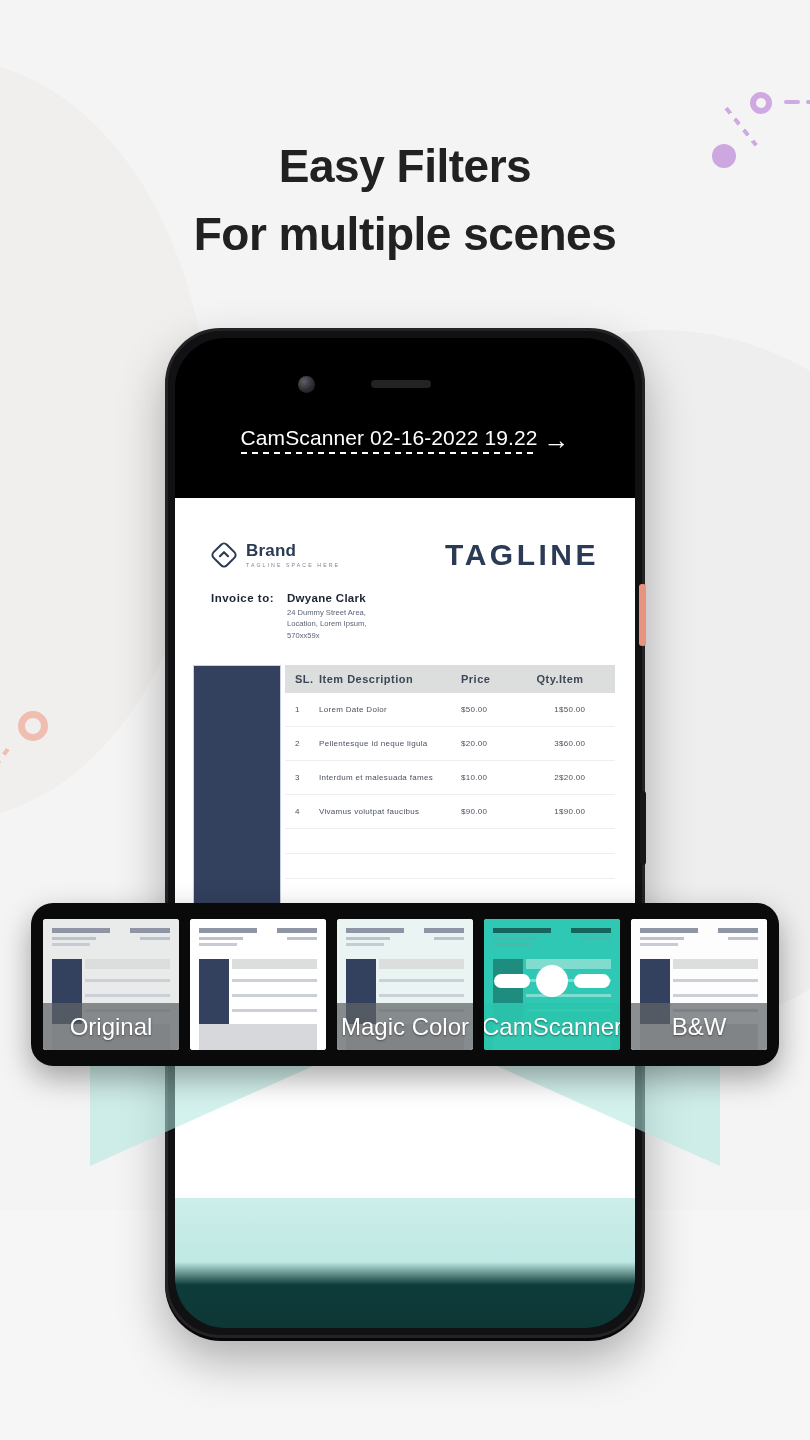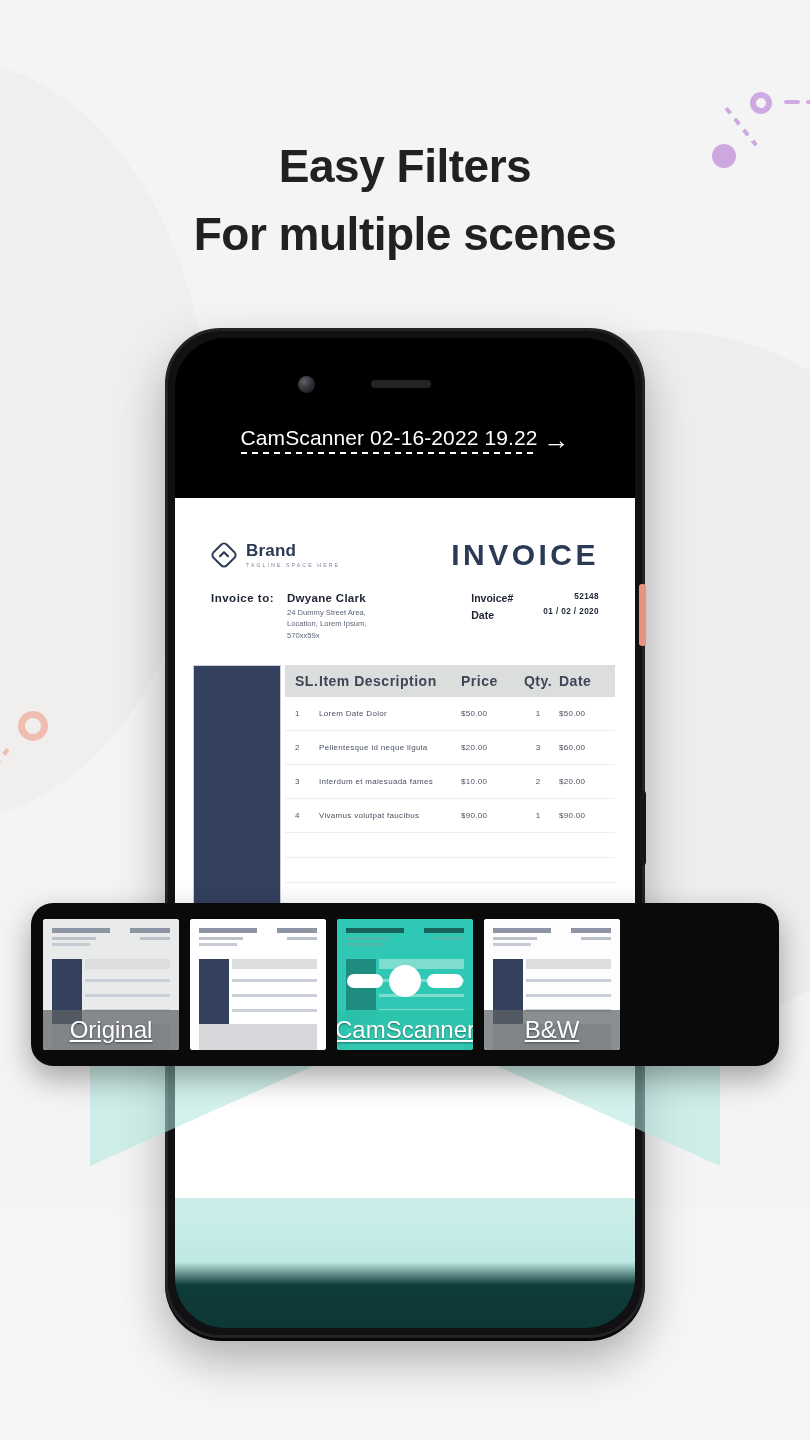--- a/index.html
+++ b/index.html
@@ -126,50 +126,50 @@
 
   .tbl-zone{position:relative;margin-top:24px;}
   .navy-block{
     position:absolute;left:18px;top:0;width:88px;height:240px;background:#33405e;
     border:1px solid #c9d0dd;box-sizing:border-box;
   }
   .tbl{margin-left:110px;margin-right:20px;}
   .tbl-hdr{
     display:flex;background:#dcdedd;padding:8px 0;
   }
-  .tbl-hdr span{font-size:14px;font-weight:700;color:#3d4656;letter-spacing:.5px;}
+  .tbl-hdr span{font-size:11px;font-weight:700;color:#3d4656;letter-spacing:.5px;}
   .tbl-row{display:flex;padding:12px 0;border-bottom:1px solid #edeeef;}
   .tbl-row span{font-size:8px;color:#4a5260;letter-spacing:.3px;}
   .c-sl{width:34px;padding-left:10px;box-sizing:border-box;}
   .c-desc{flex:1;}
   .c-price{width:56px;}
-  .c-qty{width:42px;text-align:center;}
+  .c-qty{width:42px;text-align:right;}
   .c-total{width:56px;}
   .tail-line{height:1px;background:#edeeef;margin:24px 0;}
 
   
   .green-zone{
     position:absolute;left:0;right:0;top:860px;height:290px;
     background:linear-gradient(180deg,#cdeeea 0%,#bfe9e4 22%,#0e3c3a 30%,#0a2e2d 72%,#020505 100%);
   }
 
   
   .overlay{
     position:absolute;left:31px;top:903px;width:748px;height:163px;
     background:#0a0a0b;border-radius:22px;
     box-shadow:0 12px 30px rgba(0,0,0,.35);
     display:flex;align-items:center;gap:11px;padding:0 12px;box-sizing:border-box;
     z-index:20;
   }
   .ov-item{position:relative;width:136px;height:131px;border-radius:3px;overflow:hidden;background:#fff;flex:0 0 auto;}
   .ov-label{
-    position:absolute;left:0;right:0;bottom:0;height:40px;
+    position:absolute;left:0;right:0;bottom:0;height:47px;
     display:flex;align-items:center;justify-content:center;
     color:#fff;font-size:24px;background:rgba(95,100,102,.72);
-    text-shadow:0 1px 2px rgba(0,0,0,.45);white-space:nowrap;text-decoration:underline;
+    text-shadow:0 1px 2px rgba(0,0,0,.45);white-space:nowrap;
   }
   .ov-item.sel .ov-label{background:rgba(43,196,174,.92);}
   .ov-item.sel{box-shadow:inset 0 0 0 3px #2bc4ae;}
 
   .bigmini{position:absolute;inset:0;background:#fff;}
   .bigmini .b-navy{position:absolute;left:9px;top:40px;width:30px;height:76px;background:#33405e;}
   .bigmini .b-hdr{position:absolute;left:42px;top:40px;right:9px;height:10px;background:#dcdedd;}
   .bigmini .b-rw{position:absolute;left:42px;right:9px;height:3px;background:#cbd0d8;}
   .bigmini .b-t1{position:absolute;left:9px;top:9px;width:58px;height:5px;background:#8e96a6;}
   .bigmini .b-t2{position:absolute;left:9px;top:18px;width:44px;height:3px;background:#bcc2cc;}
@@ -255,54 +255,44 @@
         <div class="brand">
           <svg class="brand-mark" viewBox="0 0 32 32">
             <rect x="4.5" y="4.5" width="23" height="23" rx="5" transform="rotate(45 16 16)" fill="none" stroke="#2b3a55" stroke-width="2.6"></rect>
             <path d="M11 17.5 L16 12.5 L21 17.5" fill="none" stroke="#2b3a55" stroke-width="2.6" stroke-linecap="round" stroke-linejoin="round"></path>
           </svg>
           <div class="brand-txt">
             <div class="bname">Brand</div>
             <div class="btag">TAGLINE SPACE HERE</div>
           </div>
         </div>
-        <div class="inv-word">INVOICE</div>
+        <div class="inv-word">TAGLINE</div>
       </div>
 
       <div class="inv-meta">
         <div class="bill-to">
           <div class="bill-lbl">Invoice to:</div>
           <div>
             <div class="bill-name">Dwyane Clark</div>
             <div class="bill-addr" style="white-space:pre-line">24 Dummy Street Area,
 Location, Lorem Ipsum,
 570xx59x</div>
           </div>
         </div>
-        <div class="inv-nums">
-          <div class="nums-l">
-            <div>Invoice#</div>
-            <div>Date</div>
-          </div>
-          <div class="nums-r">
-            <div>52148</div>
-            <div>01 / 02 / 2020</div>
-          </div>
-        </div>
       </div>
 
       <div class="tbl-zone">
         <div class="navy-block"></div>
         <div class="tbl">
           <div class="tbl-hdr">
             <span class="c-sl">SL.</span>
             <span class="c-desc">Item Description</span>
             <span class="c-price">Price</span>
             <span class="c-qty">Qty.</span>
-            <span class="c-total">Date</span>
+            <span class="c-total">Item</span>
           </div>
 
           <div class="tbl-row">
             <span class="c-sl">1</span>
             <span class="c-desc">Lorem Date Dolor</span>
             <span class="c-price">$50.00</span>
             <span class="c-qty">1</span>
             <span class="c-total">$50.00</span>
           </div>
           <div class="tbl-row">
@@ -371,20 +361,37 @@
       <div class="b-navy"></div>
         <div class="b-hdr"></div>
       <div class="b-rw" style="top:60px"></div>
         <div class="b-rw" style="top:75px"></div>
       <div class="b-rw" style="top:90px"></div>
         <div class="b-rw" style="top:105px"></div>
       <div class="b-foot"></div>
     </div>
   </div>
 
+  <div class="ov-item">
+    <div class="bigmini magic">
+      <div class="b-t1"></div>
+        <div class="b-t2"></div>
+        <div class="b-t3"></div>
+      <div class="b-t4"></div>
+        <div class="b-t5"></div>
+      <div class="b-navy"></div>
+        <div class="b-hdr"></div>
+      <div class="b-rw" style="top:60px"></div>
+        <div class="b-rw" style="top:75px"></div>
+      <div class="b-rw" style="top:90px"></div>
+        <div class="b-rw" style="top:105px"></div>
+      <div class="b-foot"></div>
+    </div>
+    <div class="ov-label">Magic Color</div>
+  </div>
 
   <div class="ov-item sel">
     <div class="bigmini gray">
       <div class="b-t1"></div>
         <div class="b-t2"></div>
         <div class="b-t3"></div>
       <div class="b-t4"></div>
         <div class="b-t5"></div>
       <div class="b-navy"></div>
         <div class="b-hdr"></div>

